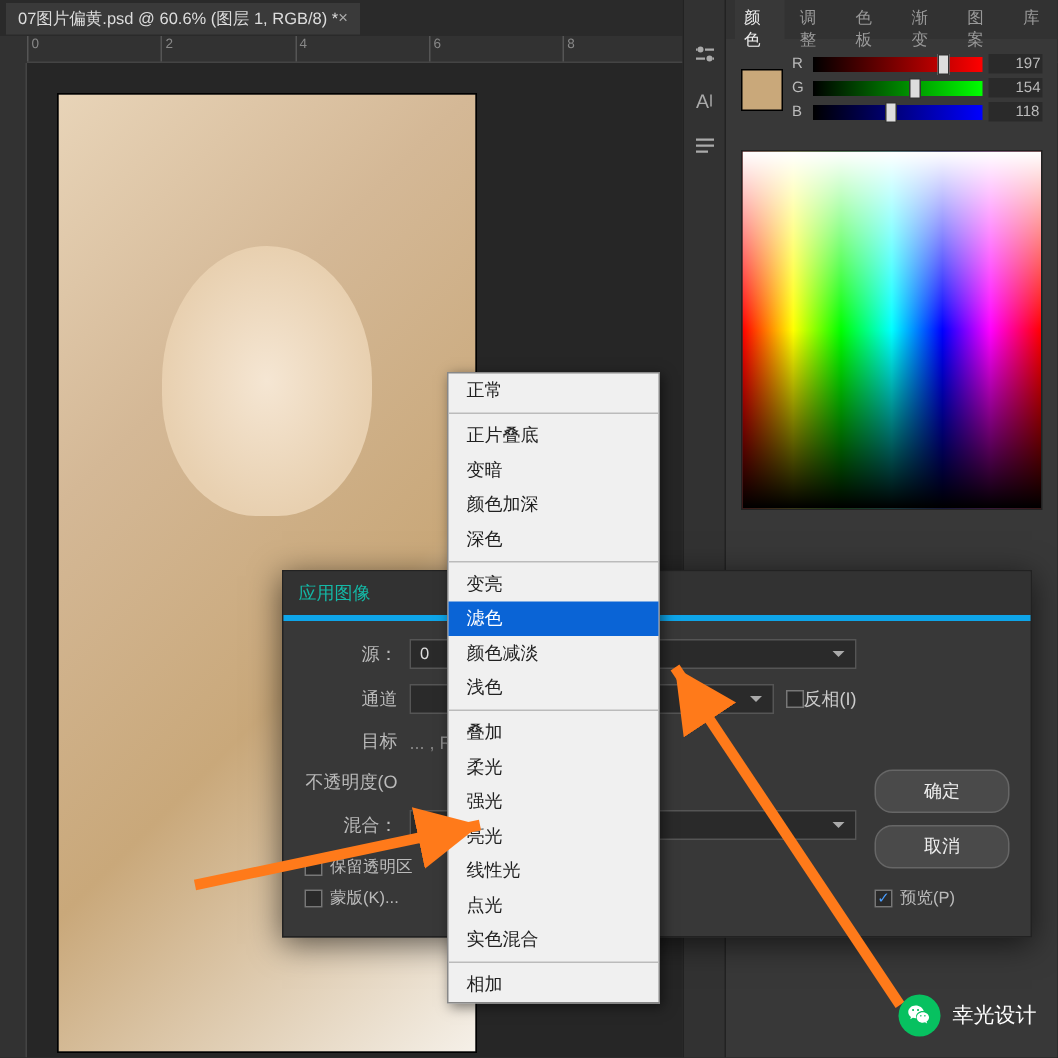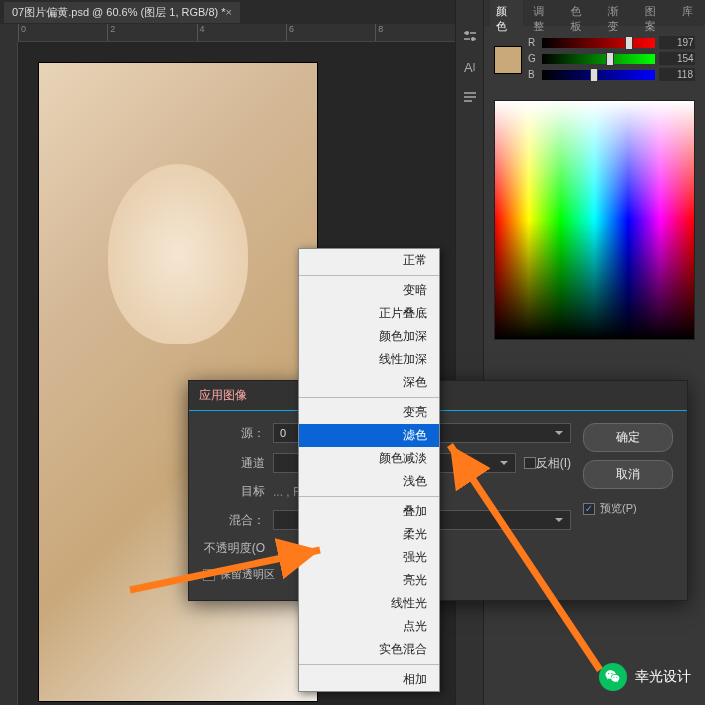--- a/index.html
+++ b/index.html
@@ -38,37 +38,37 @@
 .slider-track.b { background: linear-gradient(90deg, #000, #00f); }
 .slider-thumb { position: absolute; top: -2px; width: 8px; height: 14px; background: #ddd; border: 1px solid #333; transform: translateX(-50%); }
 .slider-val { width: 26px; font-size: 10px; color: #bbb; text-align: right; background: #2a2a2a; padding: 1px 18px; }
 
 .spectrum { margin: 6px 10px 10px 10px; height: 240px; background:
   linear-gradient(to bottom, rgba(255,255,255,1) 0%, rgba(255,255,255,0) 50%, rgba(0,0,0,0) 50%, rgba(0,0,0,1) 100%),
   linear-gradient(to right, #f00 0%, #ff0 17%, #0f0 33%, #0ff 50%, #00f 67%, #f0f 83%, #f00 100%);
   border: 1px solid #222; }
 
 .apply-dialog { position: absolute; left: 188px; top: 380px; width: 500px; background: #383838; border: 1px solid #222; box-shadow: 0 4px 20px rgba(0,0,0,0.6); z-index: 5; }
-.dlg-title { background: #323232; padding: 6px 10px; font-size: 12px; color: #fca5a5; border-bottom: 1px solid #0ea5e9; }
+.dlg-title { background: #323232; padding: 6px 10px; font-size: 12px; color: #14b8a6; border-bottom: 4px solid #0ea5e9; }
 .dlg-body { padding: 12px 14px; display: flex; gap: 12px; }
 .dlg-left { flex: 1; }
 .form-row { display: flex; align-items: center; margin-bottom: 10px; }
 .form-label { width: 70px; text-align: right; padding-right: 8px; color: #bbb; font-size: 12px; }
 .form-field { flex: 1; }
 .dropdown { background: #2a2a2a; border: 1px solid #555; padding: 3px 6px; color: #ddd; font-size: 11px; display: flex; justify-content: space-between; align-items: center; min-width: 140px; }
 .dropdown svg { width: 10px; height: 10px; fill: #aaa; }
-.dlg-right { width: 90px; display: flex; flex-direction: column; gap: 8px; }
+.dlg-right { width: 90px; display: flex; flex-direction: column; gap: 8px; justify-content: flex-end; }
 .btn { background: #4a4a4a; border: 1px solid #666; color: #eee; padding: 5px 0; text-align: center; font-size: 12px; border-radius: 12px; }
 .checkbox-row { display: flex; align-items: center; gap: 5px; margin: 6px 0; color: #bbb; font-size: 11px; }
 .checkbox { width: 12px; height: 12px; border: 1px solid #777; background: #2a2a2a; display: inline-flex; align-items: center; justify-content: center; }
 .checkbox.checked::after { content: "✓"; color: #4a9eff; font-size: 10px; }
 .inline-check { display: flex; align-items: center; gap: 0; margin-left: 8px; }
 
 .blend-menu { position: absolute; left: 298px; top: 248px; width: 142px; background: #f0f0f0; border: 1px solid #888; box-shadow: 2px 2px 8px rgba(0,0,0,0.5); z-index: 10; color: #222; font-size: 12px; }
-.menu-item { padding: 3px 12px; cursor: default; text-align: right; }
+.menu-item { padding: 3px 12px; cursor: default; }
 .menu-item.selected { background: #0a64d6; color: #fff; }
 .menu-sep { height: 0; border-top: 1px solid #bbb; margin: 3px 0; }
 
 .arrow { position: absolute; z-index: 20; pointer-events: none; }
 
 .watermark { position: absolute; right: 14px; bottom: 14px; display: flex; align-items: center; gap: 8px; color: #fff; font-size: 14px; z-index: 30; }
 .wm-icon { width: 28px; height: 28px; border-radius: 50%; background: #07c160; display: flex; align-items: center; justify-content: center; }
 .wm-icon svg { width: 18px; height: 18px; fill: #fff; }
 </style>
 </head>
@@ -185,56 +185,59 @@
             <span class="checkbox"></span>
             <span>反相(I)</span>
           </span>
         </div>
       </div>
       <div class="form-row">
         <span class="form-label">目标</span>
         <span class="form-field" style="color:#888">... , RGB)</span>
       </div>
       <div class="form-row">
+        <span class="form-label">不透明度(O</span>
+      </div>
+      <div class="form-row">
         <span class="form-label">混合：</span>
         <div class="form-field">
           <div class="dropdown">
             <span>&nbsp;</span>
             <svg viewBox="0 0 10 10">
                 <path d="M1 3l4 4 4-4"></path>
               </svg>
           </div>
         </div>
       </div>
-      <div class="form-row">
-        <span class="form-label">不透明度(O</span>
-      </div>
       <div class="checkbox-row">
         <span class="checkbox"></span>
         <span>保留透明区</span>
+      </div>
+      <div class="checkbox-row">
+        <span class="checkbox"></span>
+        <span>蒙版(K)...</span>
       </div>
     </div>
     <div class="dlg-right">
       <div class="btn">确定</div>
       <div class="btn">取消</div>
       <div class="checkbox-row" style="margin-top:4px">
         <span class="checkbox checked"></span>
         <span>预览(P)</span>
       </div>
     </div>
   </div>
 </div>
 
 <div class="blend-menu" id="blend-menu">
     <div class="menu-item">正常</div>
     <div class="menu-sep"></div>
+    <div class="menu-item">正片叠底</div>
     <div class="menu-item">变暗</div>
-    <div class="menu-item">正片叠底</div>
     <div class="menu-item">颜色加深</div>
-    <div class="menu-item">线性加深</div>
     <div class="menu-item">深色</div>
     <div class="menu-sep"></div>
     <div class="menu-item">变亮</div>
     <div class="menu-item selected">滤色</div>
     <div class="menu-item">颜色减淡</div>
     <div class="menu-item">浅色</div>
     <div class="menu-sep"></div>
     <div class="menu-item">叠加</div>
     <div class="menu-item">柔光</div>
     <div class="menu-item">强光</div>

